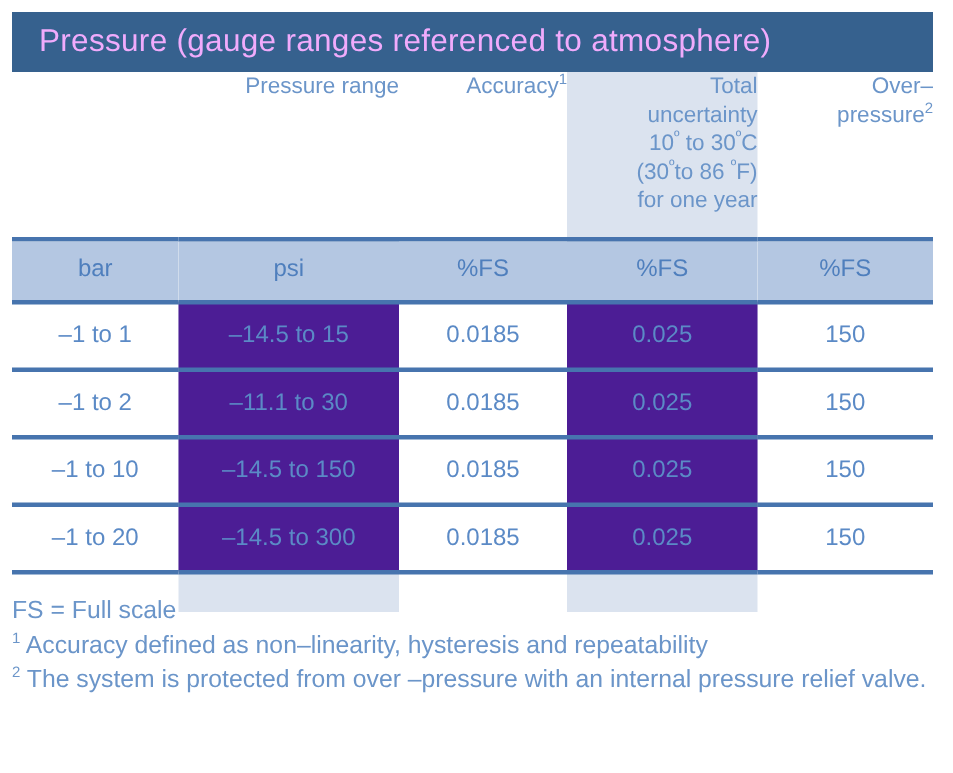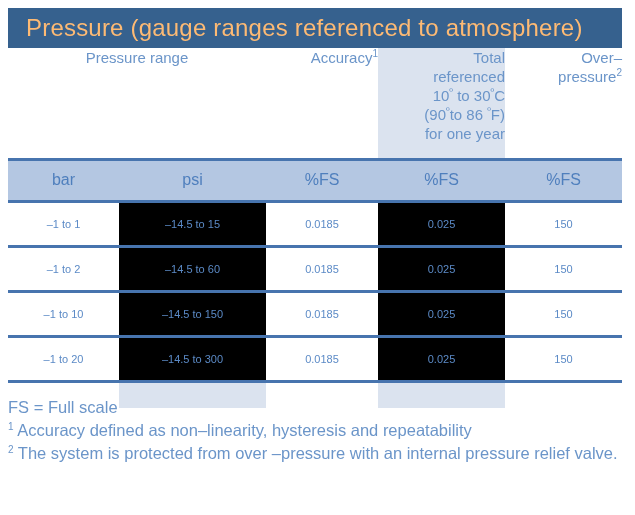--- a/index.html
+++ b/index.html
@@ -27,22 +27,22 @@
     top: 8px;
     width: 614px;
     height: 40px;
     background: #36618e;
     display: flex;
     align-items: center;
     box-sizing: border-box;
     padding-left: 18px;
   }
   .title-bar .title-text {
-    color: #fdba74;
-    font-size: 24px;
+    color: #f0abfc;
+    font-size: 21px;
     letter-spacing: 0.2px;
     white-space: nowrap;
   }
 
   
   .table-area {
     position: absolute;
     left: 8px;
     top: 48px;
     width: 614px;
@@ -91,21 +91,21 @@
   
   .hdr-cell {
     color: #6b95c9;
     font-size: 15px;
     vertical-align: top;
     padding-top: 9px;
     height: 111px;
     box-sizing: border-box;
     line-height: 19px;
   }
-  .hdr-left  { text-align: center; padding-left: 14px; }
+  .hdr-left  { text-align: right; padding-left: 14px; }
   .hdr-ctr   { text-align: right; }
 
   .sup {
     font-size: 10px;
     vertical-align: super;
     line-height: 0;
   }
   .degsym {
     font-size: 10px;
     vertical-align: super;
@@ -121,32 +121,32 @@
     text-align: center;
     vertical-align: middle;
     border-top: 3px solid #4774ae;
     border-bottom: 3px solid #4774ae;
     position: relative;
   }
 
   
   tr.datarow td {
     height: 42px;
-    font-size: 11px;
+    font-size: 16px;
     color: #5b8ac6;
     text-align: center;
     vertical-align: middle;
     border-bottom: 3px solid #4774ae;
     background: transparent;
   }
   tr.datarow.last td {
     border-bottom: 3px solid #4774ae;
   }
   tr.datarow td.shade {
-    background: #000000;
+    background: #4c1d95;
   }
 
   
   .footnotes {
     position: absolute;
     left: 8px;
     top: 396px;
     width: 620px;
     color: #6b95c9;
     font-size: 16.5px;
@@ -190,23 +190,23 @@
 
         <tr>
           <td class="hdr-cell hdr-left" colspan="2">
             <span>Pressure range</span>
           </td>
           <td class="hdr-cell hdr-ctr">
             <span>Accuracy</span><span class="sup">1</span>
           </td>
           <td class="hdr-cell hdr-ctr">
             <div>Total</div>
-            <div>referenced</div>
+            <div>uncertainty</div>
             <div><span>10</span><span class="degsym">º</span><span> to 30</span><span class="degsym">º</span><span>C</span></div>
-            <div><span>(90</span><span class="degsym">º</span><span>to 86 </span><span class="degsym">º</span><span>F)</span></div>
+            <div><span>(30</span><span class="degsym">º</span><span>to 86 </span><span class="degsym">º</span><span>F)</span></div>
             <div>for one year</div>
           </td>
           <td class="hdr-cell hdr-ctr">
             <div>Over–</div>
             <div><span>pressure</span><span class="sup">2</span></div>
           </td>
         </tr>
 
         <tr class="subhdr">
           <td>bar</td>
@@ -218,21 +218,21 @@
 
         <tr class="datarow">
           <td>–1 to 1</td>
           <td class="shade">–14.5 to 15</td>
           <td>0.0185</td>
           <td class="shade">0.025</td>
           <td>150</td>
         </tr>
         <tr class="datarow">
           <td>–1 to 2</td>
-          <td class="shade">–14.5 to 60</td>
+          <td class="shade">–11.1 to 30</td>
           <td>0.0185</td>
           <td class="shade">0.025</td>
           <td>150</td>
         </tr>
         <tr class="datarow">
           <td>–1 to 10</td>
           <td class="shade">–14.5 to 150</td>
           <td>0.0185</td>
           <td class="shade">0.025</td>
           <td>150</td>

